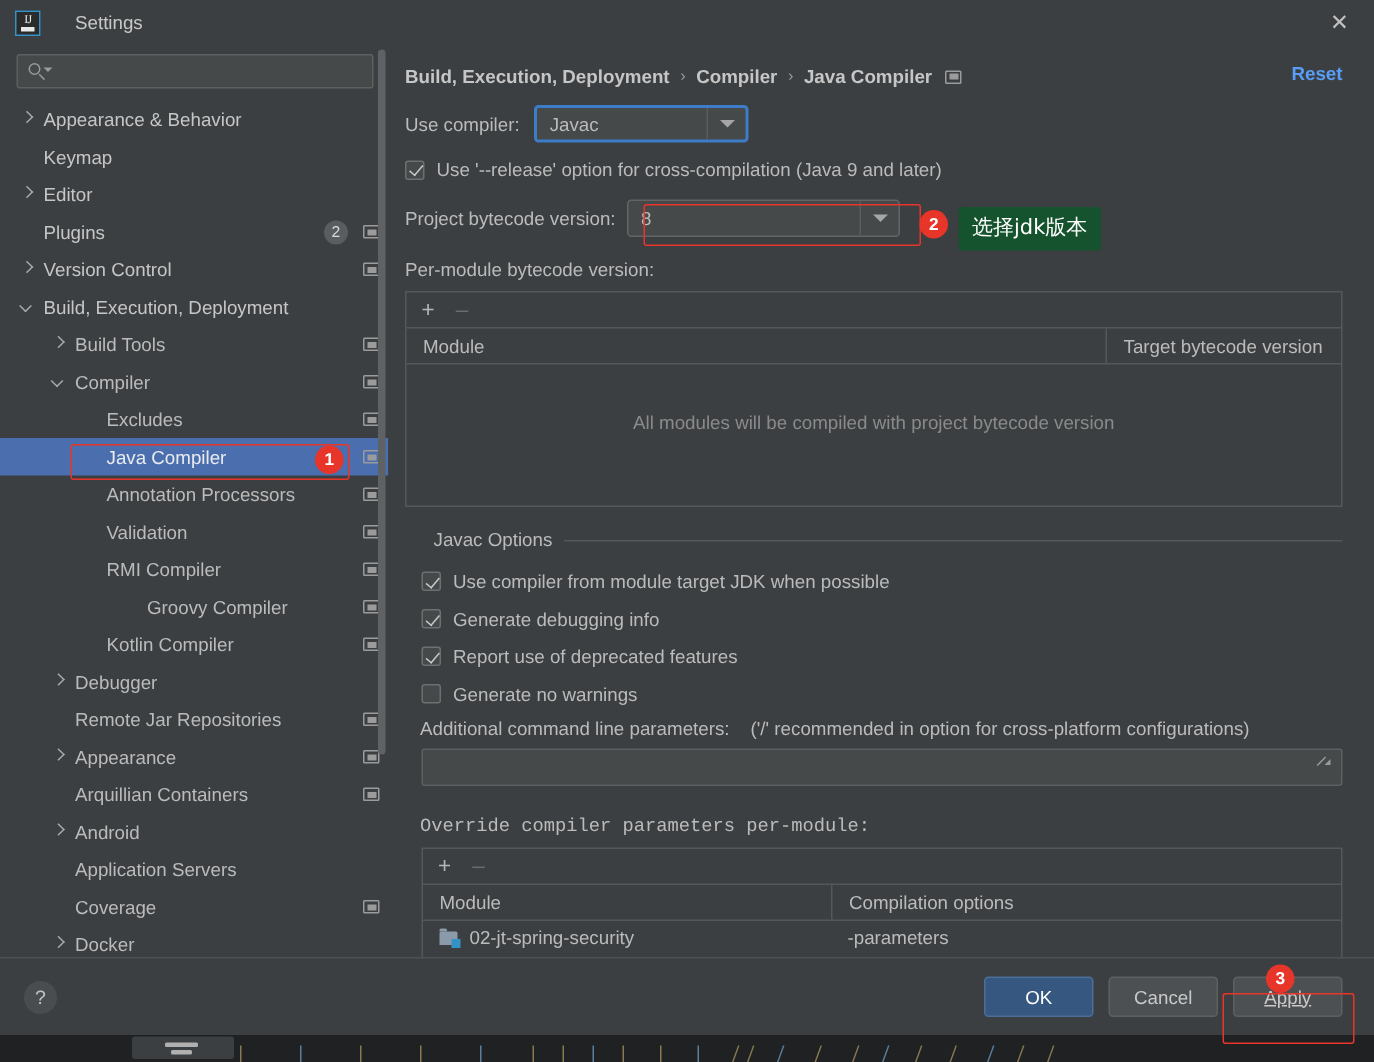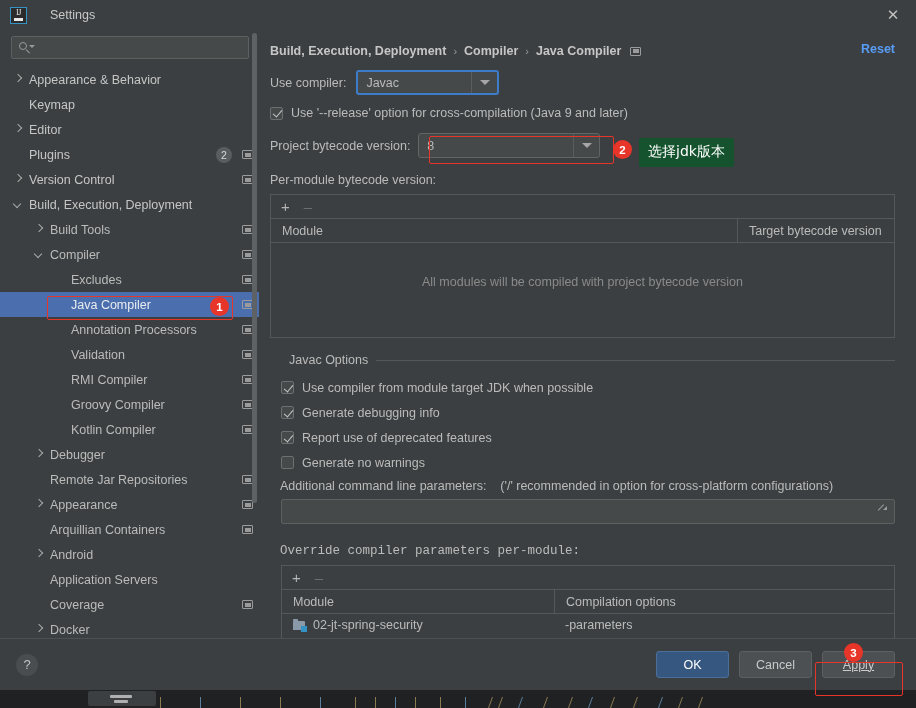--- a/index.html
+++ b/index.html
@@ -392,21 +392,21 @@
           <div class="tree-row" style="padding-left: 56px;">
             <span class="arrow"></span>
             <span class="label">Validation</span>
             <span class="copy-icon"></span>
           </div>
           <div class="tree-row" style="padding-left: 56px;">
             <span class="arrow"></span>
             <span class="label">RMI Compiler</span>
             <span class="copy-icon"></span>
           </div>
-          <div class="tree-row" style="padding-left: 56px;">
+          <div class="tree-row" style="padding-left: 56px; gap: 27px;">
             <span class="arrow"></span>
             <span class="label">Groovy Compiler</span>
             <span class="copy-icon"></span>
           </div>
           <div class="tree-row" style="padding-left: 56px;">
             <span class="arrow"></span>
             <span class="label">Kotlin Compiler</span>
             <span class="copy-icon"></span>
           </div>
           <div class="tree-row" style="padding-left: 35px;">

